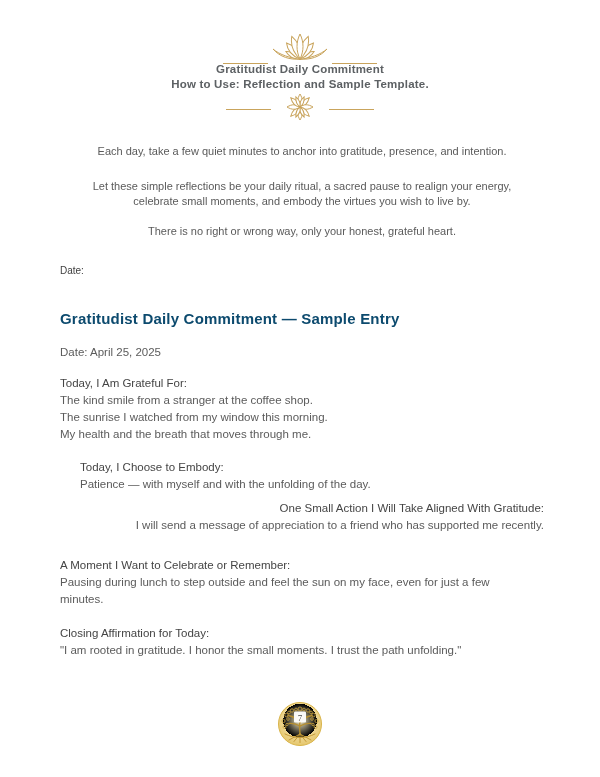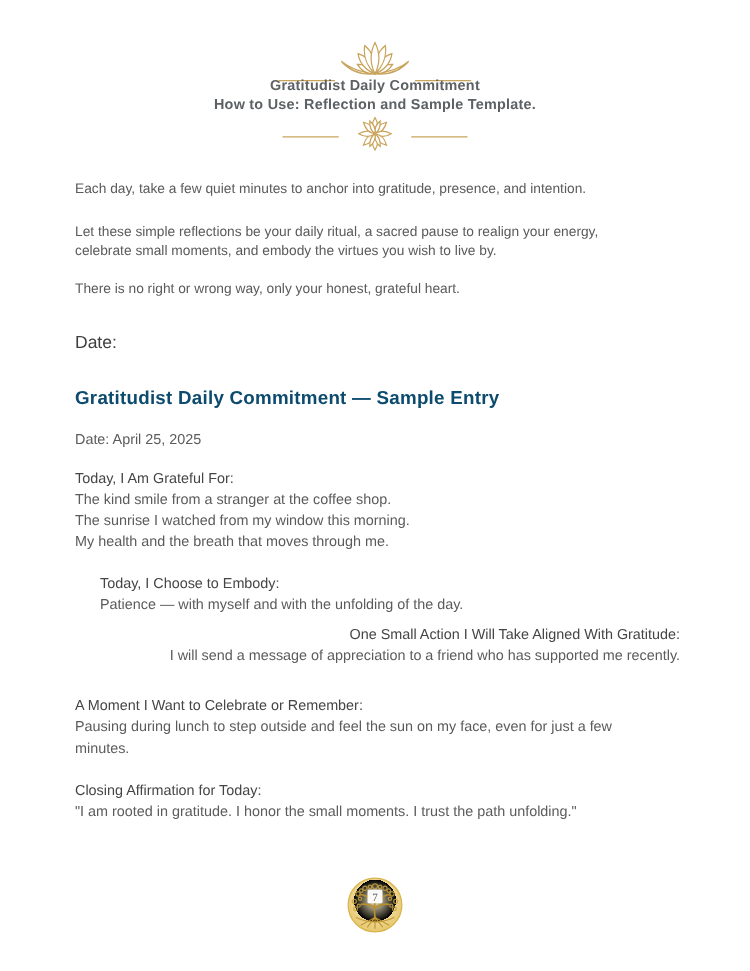--- a/index.html
+++ b/index.html
@@ -27,28 +27,29 @@
     color:#5D6164;
     letter-spacing:0.2px;
   }
   .doc-title { top:62px; }
   .doc-subtitle { top:77px; }
   
   .intro-p {
     position:absolute; left:60px; right:56px;
     font-size:11px; line-height:15px;
     color:#5a5a5a;
+    text-align:center;
   }
   .p1 { top:144px; }
   .p2 { top:179px; }
   .p3 { top:224px; }
   
   .date-label {
     position:absolute; left:60px; top:265px;
-    font-size:14px; color:#3E3E3E;
+    font-size:10px; color:#3E3E3E;
   }
   
   .sample-heading {
     position:absolute; left:60px; right:40px; top:310px;
     font-size:15px; line-height:18px; font-weight:bold;
     color:#0c4a6e; letter-spacing:0.2px;
   }
   .sample-date {
     position:absolute; left:60px; top:346px;
     font-size:11.5px; color:#5b5b5b;

